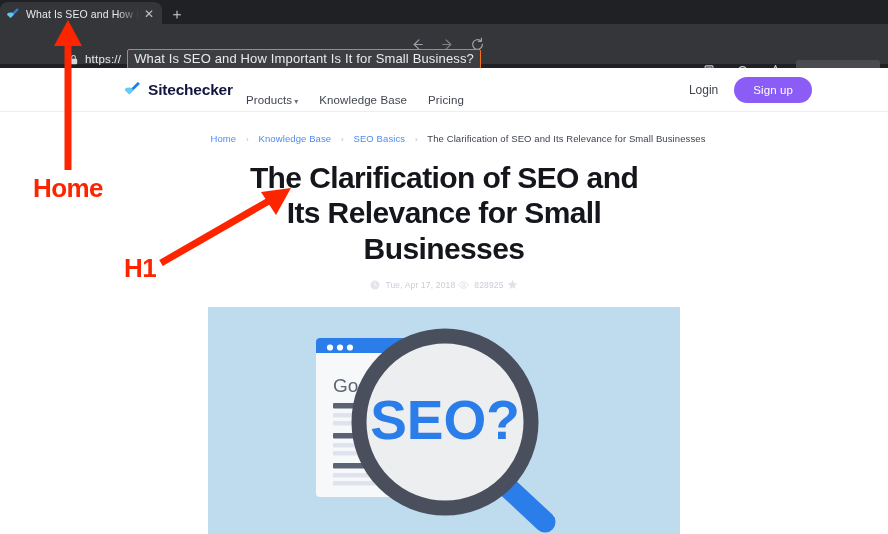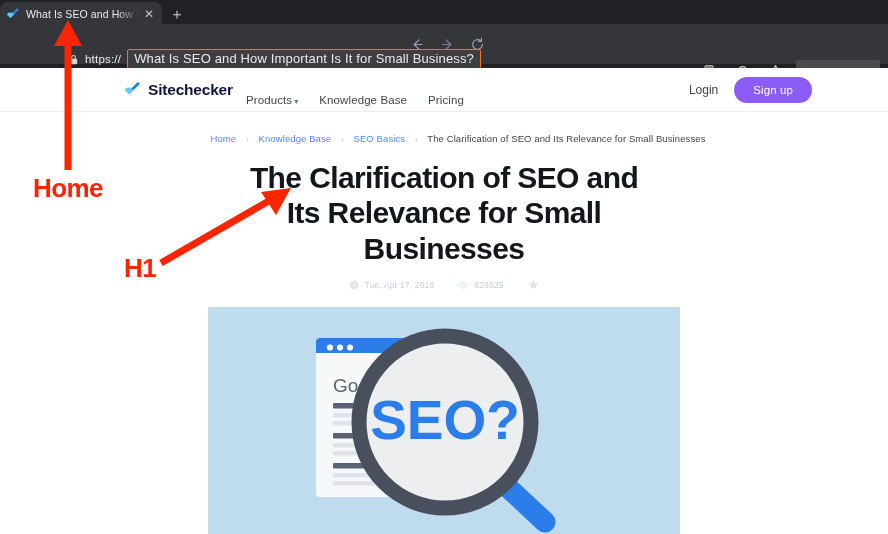--- a/index.html
+++ b/index.html
@@ -74,21 +74,21 @@
   .crumbs{margin-top:21px;text-align:center;font-size:9.5px;color:#4a4f5a;letter-spacing:.1px;margin-left:28px;}
   .crumbs a{color:#4d8cf5;text-decoration:none;}
   .crumbs .sep{color:#b6bcc6;margin:0 7px;font-size:8px;}
   .crumbs .cur{color:#3c4250;}
 
   .h1{
     margin:16px auto 0;max-width:420px;text-align:center;
     font-size:30px;line-height:1.18;font-weight:bold;color:#14161c;letter-spacing:-.6px;
   }
 
-  .meta{margin-top:13px;display:flex;justify-content:center;align-items:center;gap:24px;
+  .meta{margin-top:13px;display:flex;justify-content:center;align-items:center;gap:3px;
         color:#c9ced6;font-size:8.5px;letter-spacing:.15px;}
   .meta-item{display:flex;align-items:center;gap:5px;}
   .meta svg{display:block;}
 
   .hero{
     margin:17px auto 0;width:472px;height:228px;background:#bfdcee;
     position:relative;overflow:hidden;
   }
 
   

